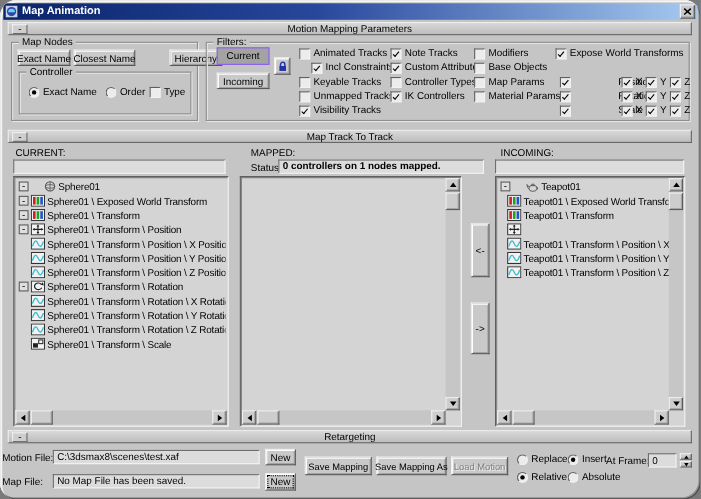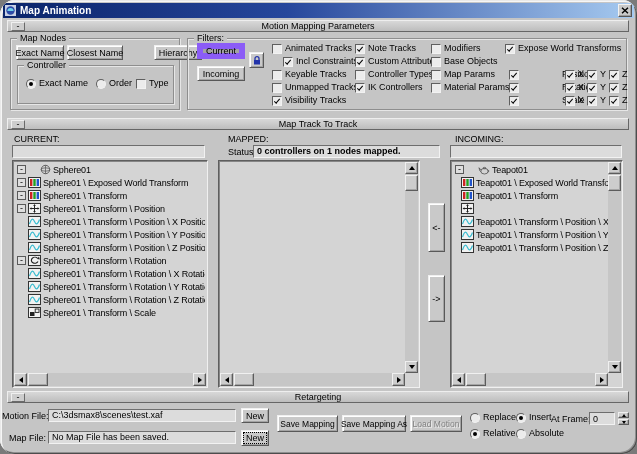--- a/index.html
+++ b/index.html
@@ -26,21 +26,21 @@
               background:#cdcdcd; border:1px solid; border-color:#f0f0f0 #6a6a6a #6a6a6a #f0f0f0;
               font-size:9px; line-height:6px; text-align:center; }
   
   .group { position:absolute; border:1px solid #8e8e8e;
            box-shadow: inset 1px 1px 0 #e6e6e6, 1px 1px 0 #e6e6e6; }
   .glegend { position:absolute; top:-6px; left:6px; background:#c5c5c5; padding:0 3px; font-size:9px; line-height:10px; }
   
   .btn { position:absolute; background:#c9c9c9; border:1px solid; border-color:#f0f0f0 #585858 #585858 #f0f0f0;
          box-shadow: inset 1px 1px 0 #fff, inset -1px -1px 0 #a3a3a3;
          font-size:9px; display:flex; align-items:center; justify-content:center; white-space:nowrap; padding:0 1px; }
-  .btn.latched { background:#a3a3a3; border:6px solid #8b5cf6; box-shadow:none; }
+  .btn.latched { background:#a3a3a3; border:1px solid #8b5cf6; box-shadow:none; }
   .btn.disabled { color:#818181; text-shadow:1px 1px 0 #ececec; }
   .btn.focused { outline:1px dotted #000; outline-offset:-3px; }
   .field { position:absolute; background:#dcdcdc; border:1px solid; border-color:#6e6e6e #f2f2f2 #f2f2f2 #6e6e6e;
            font-family:inherit; font-size:9px; color:#000; padding:0 3px; line-height:11px; white-space:nowrap; overflow:hidden; }
   input.field { cursor:text; }
   .lbl { position:absolute; font-size:9px; white-space:nowrap; line-height:11px; }
   
   .opt { display:inline-flex; align-items:center; gap:3px; white-space:nowrap; }
   .opt.indent { margin-left:11px; }
   .checkbox,.radio { width:10px; height:10px; flex:none; background:#ececec; position:relative;
@@ -557,21 +557,21 @@
 
   <div class="rhead" style="top:391px;">
     <span class="collapse">-</span>
     <span>Retargeting</span>
   </div>
 
   <span class="lbl" style="left:2px; top:411px; width:44px; text-align:right;">Motion File:</span>
   <div class="field" style="left:48px; top:409px; width:188px; height:13px;">C:\3dsmax8\scenes\test.xaf</div>
   <span class="btn" style="left:241px; top:408px; width:28px; height:15px;">New</span>
 
-  <span class="lbl" style="left:2px; top:433px; width:44px; text-align:right;">Map File:</span>
+  <span class="lbl" style="left:2px; top:433px; width:44px; ">Map File:</span>
   <div class="field" style="left:48px; top:431px; width:188px; height:13px;">No Map File has been saved.</div>
   <span class="btn focused" style="left:241px; top:430px; width:28px; height:16px;">New</span>
 
   <span class="btn" style="left:277px; top:415px; width:61px; height:17px; font-size:8.5px;">Save Mapping</span>
   <span class="btn" style="left:342px; top:415px; width:64px; height:17px; font-size:8.5px;">Save Mapping As</span>
   <span class="btn disabled" style="left:410px; top:415px; width:52px; height:17px; font-size:8.5px;">Load Motion</span>
 
   <div id="mode-row1" style="position:absolute; left:470px; top:412px; height:12px;">
       <span class="opt" style="position: absolute; left: 0px; top: 0px;">
         <span class="radio"></span>

